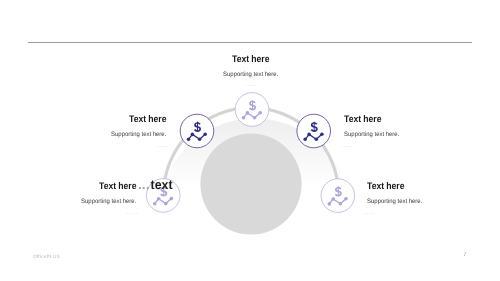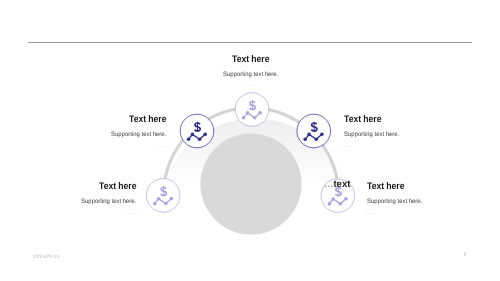--- a/index.html
+++ b/index.html
@@ -14,21 +14,21 @@
   .lbl .t span{display:inline-block;transform:scaleX(0.90);transform-origin:center;}
   .lbl .s{font-size:6.4px;color:#3a3a3a;line-height:7px;white-space:nowrap;}
   .lbl .s span{display:inline-block;transform:scaleX(0.93);transform-origin:center;}
   .lbl .d{font-size:4.2px;color:#a8a8a8;line-height:4px;white-space:nowrap;letter-spacing:1.05px;}
   .lbl.R{text-align:right;}
   .lbl.L{text-align:left;}
   .lbl.C{text-align:center;}
 
   .footer{position:absolute;left:33px;top:254px;font-size:4.7px;color:#b5b5b5;letter-spacing:.25px;}
   .pageno{position:absolute;left:460px;top:252px;width:10px;text-align:center;font-size:5.2px;color:#8d8d8d;}
-  .centertext{position:absolute;left:151px;top:179.8px;width:200px;text-align:right;font-size:10px;
+  .centertext{position:absolute;left:138px;top:179.8px;width:200px;text-align:left;font-size:13px;
               color:#1b1b1b;font-weight:bold;line-height:10px;}
   .centertext span{display:inline-block;transform:scaleX(0.95);transform-origin:center;}
   .centertext .dots{color:#9d9d9d;font-weight:bold;letter-spacing:0.4px;}
 </style>
 </head>
 <body>
 
 <div class="slide">
   <div class="divider"></div>
 

